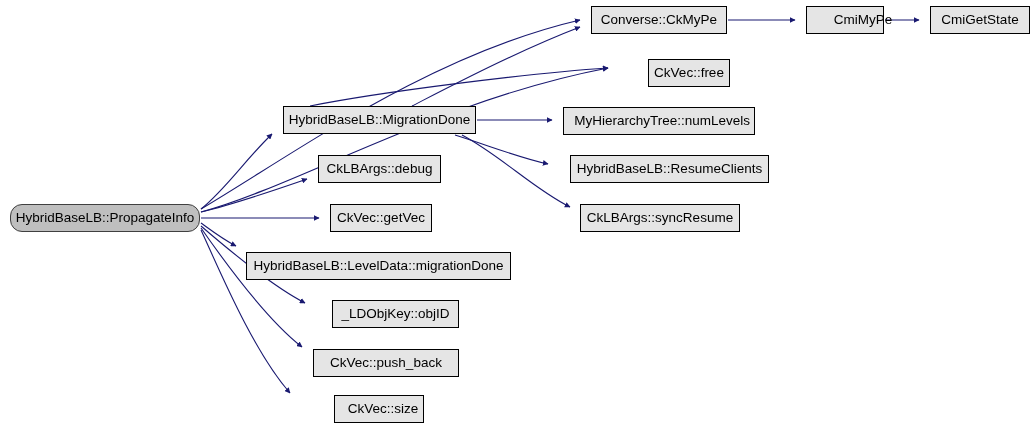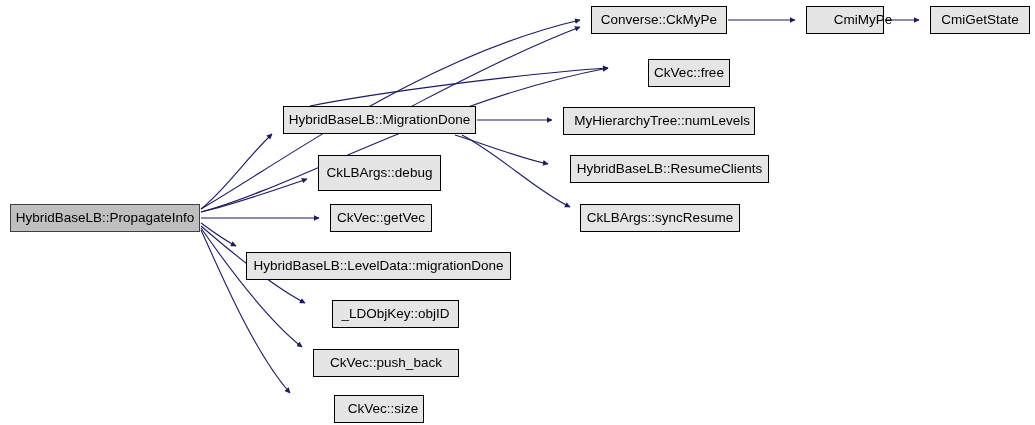--- a/index.html
+++ b/index.html
@@ -34,20 +34,21 @@
     justify-content: center;
     white-space: nowrap;
     font-size: 13.5px;
     line-height: 1;
     color: #000000;
     letter-spacing: 0px;
   }
   .node.current {
     background: #bfbfbf;
     border-color: #404040;
+    border-radius: 12px;
   }
   .node-label {
     display: block;
     padding: 0 4px;
   }
 </style>
 </head>
 <body>
 
 <div id="graph">
@@ -76,21 +77,21 @@
         <path d="M 885,20 L 919,20" fill="none" stroke="#191970" stroke-width="1.1" marker-end="url(#arrow)"></path>
       </g>
   </svg>
   <div id="node-layer">
       <div class="node current" style="left: 10px; top: 204px; width: 190px; height: 28px;">
         <span class="node-label">HybridBaseLB::PropagateInfo</span>
       </div>
       <div class="node" style="left: 283px; top: 106px; width: 193px; height: 28px;">
         <span class="node-label">HybridBaseLB::MigrationDone</span>
       </div>
-      <div class="node" style="left: 318px; top: 155px; width: 123px; height: 36px;">
+      <div class="node" style="left: 318px; top: 155px; width: 123px; height: 28px;">
         <span class="node-label">CkLBArgs::debug</span>
       </div>
       <div class="node" style="left: 330px; top: 204px; width: 102px; height: 28px;">
         <span class="node-label">CkVec::getVec</span>
       </div>
       <div class="node" style="left: 246px; top: 252px; width: 265px; height: 28px;">
         <span class="node-label">HybridBaseLB::LevelData::migrationDone</span>
       </div>
       <div class="node" style="left: 332px; top: 300px; width: 127px; height: 28px;">
         <span class="node-label">_LDObjKey::objID</span>

